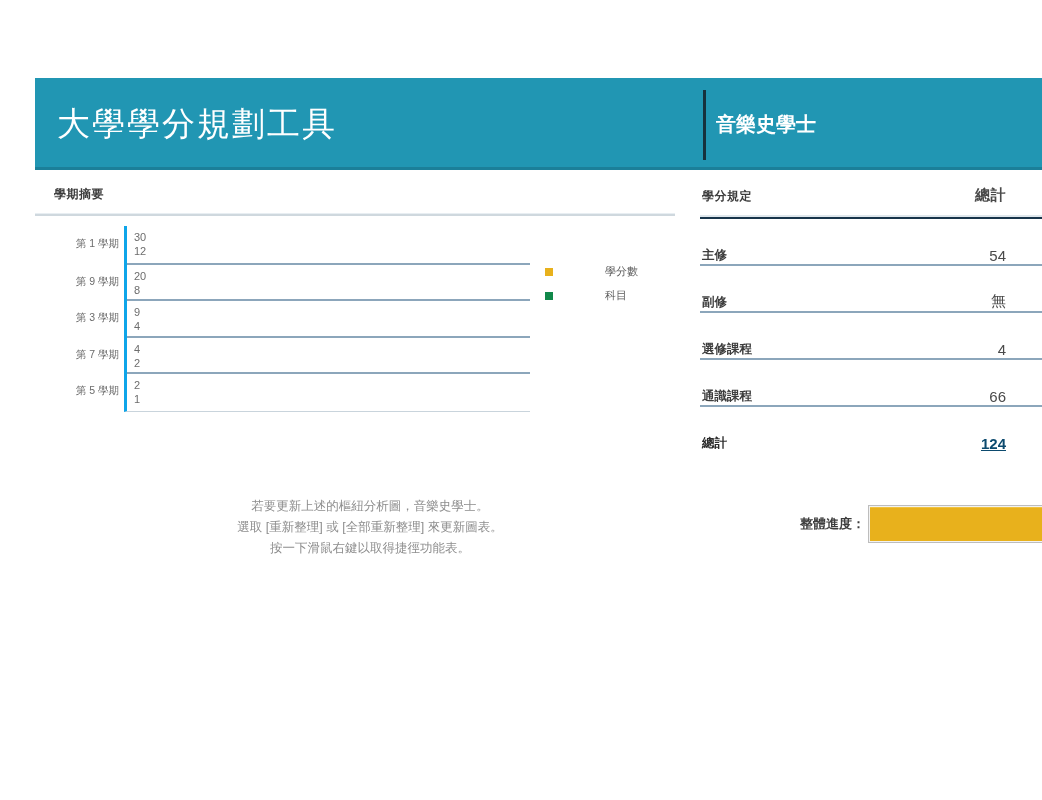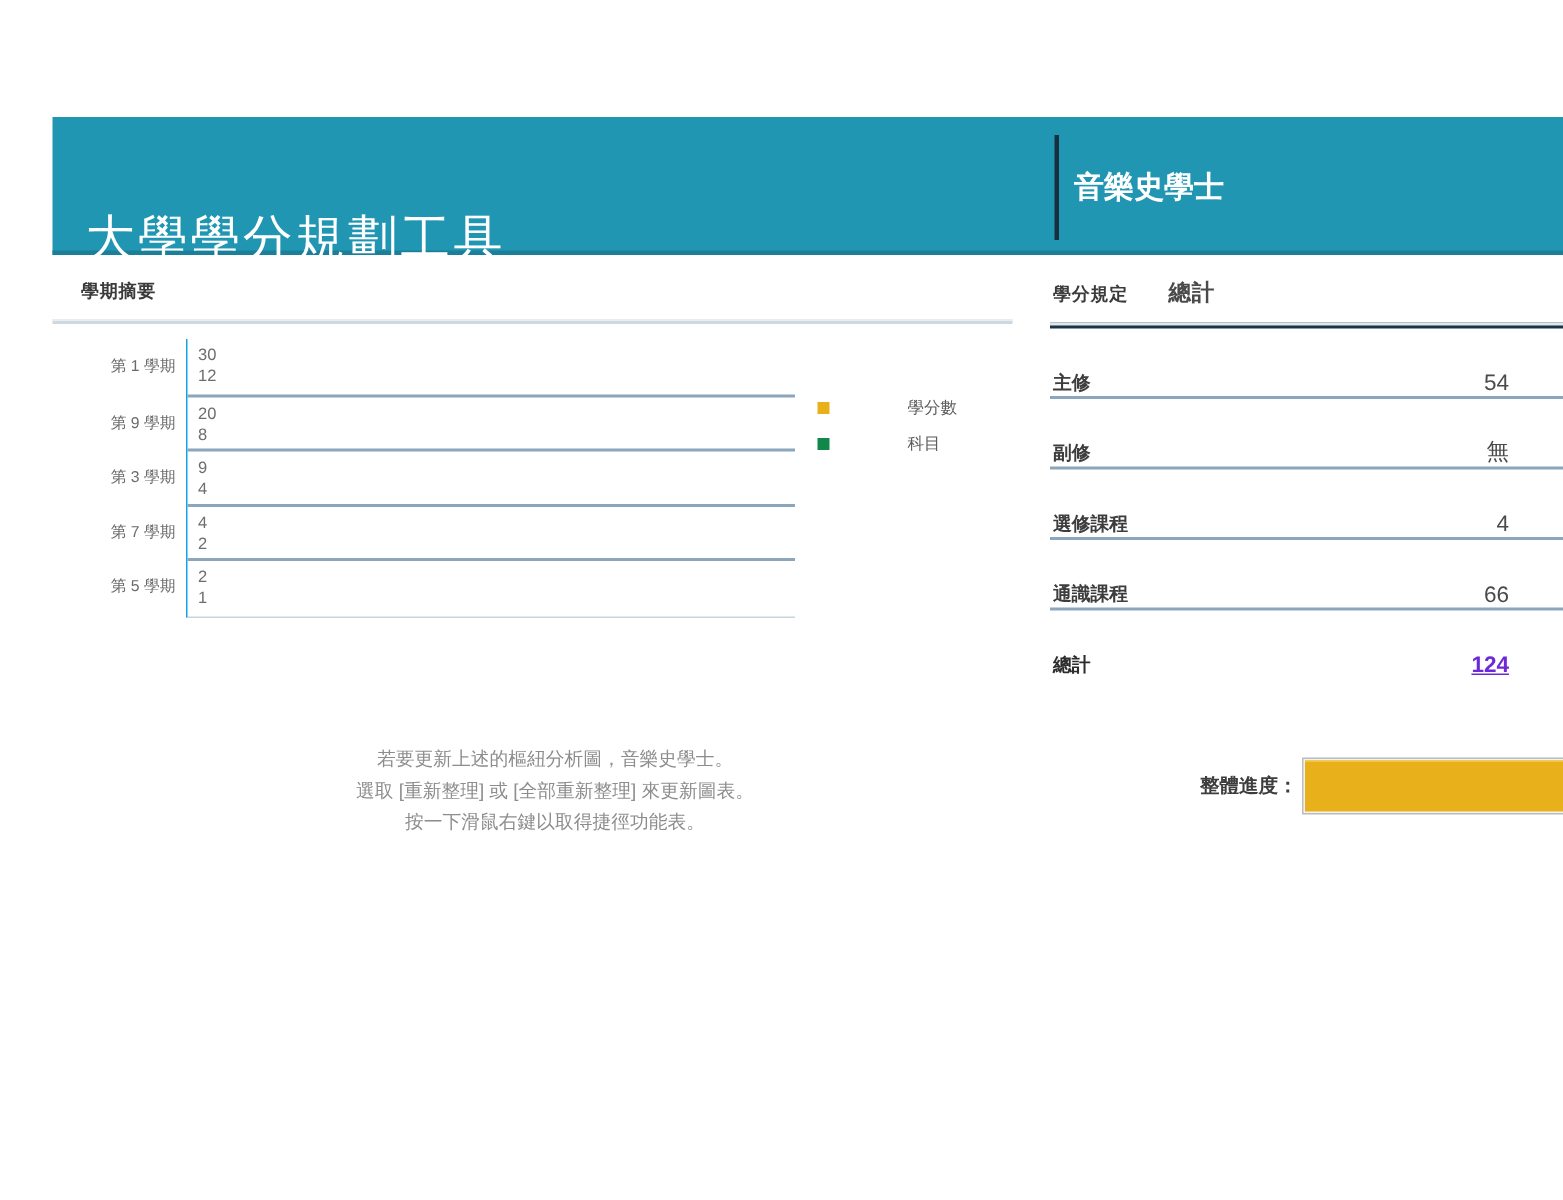--- a/index.html
+++ b/index.html
@@ -28,21 +28,20 @@
   }
   #app-title {
     position: absolute;
     left: 22px;
     top: 24px;
     font-size: 33px;
     color: #ffffff;
     letter-spacing: 2px;
     white-space: nowrap;
     font-weight: 400;
-    margin-top: 35px;
   }
   #degree-divider {
     position: absolute;
     left: 668px;
     top: 12px;
     width: 3px;
     height: 70px;
     background: #16313d;
   }
   #degree-name {
@@ -83,21 +82,21 @@
     top: 226px;
     width: 640px;
     height: 195px;
   }
   #chart-plot {
     position: absolute;
     left: 89px;
     top: 0px;
     width: 406px;
     height: 186px;
-    border-left: 1px solid #0ea5e9;
+    border-left: 3px solid #0ea5e9;
     border-bottom: 1px solid #c9d4dc;
     box-sizing: border-box;
   }
   .cat-group {
     position: relative;
     height: 36.5px;
     box-sizing: border-box;
   }
   .cat-group + .cat-group {
     border-top: 2px solid #8ca6bb;
@@ -175,20 +174,21 @@
 
   
   #requirements-panel {
     position: absolute;
     left: 700px;
     top: 178px;
     width: 342px;
   }
   #req-head {
     display: flex;
+    justify-content: space-between;
     align-items: baseline;
     font-size: 12px;
     font-weight: bold;
     color: #3b3b3b;
     padding: 8px 4px 10px 2px;
     letter-spacing: .5px;
     gap: 27px;
   }
   #req-head-rule {
     height: 2px;
@@ -209,21 +209,21 @@
     font-size: 12.5px;
     font-weight: bold;
     color: #3d3d3d;
   }
   .req-value {
     font-size: 15px;
     color: #4a4a4a;
     padding-right: 32px;
   }
   .req-row.total .req-label { color: #2d2d2d; }
-  .req-row.total .req-value { font-weight: bold; color: #6d28d9; text-decoration: underline; }
+  .req-row.total .req-value { font-weight: bold; color: #0c4a6e; text-decoration: underline; }
 
   
   #progress-block {
     position: absolute;
     left: 800px;
     top: 505px;
     display: flex;
     align-items: center;
   }
   #progress-label {

